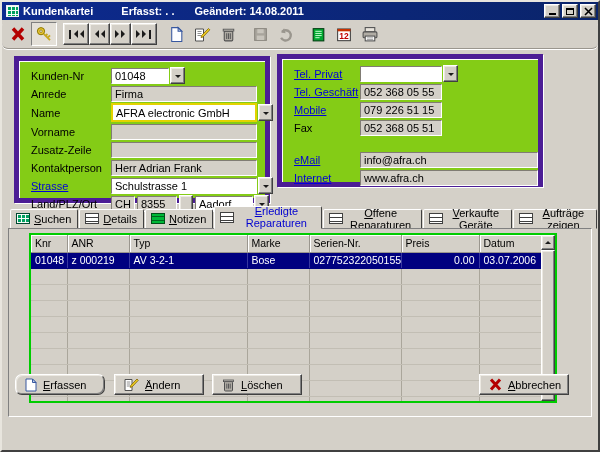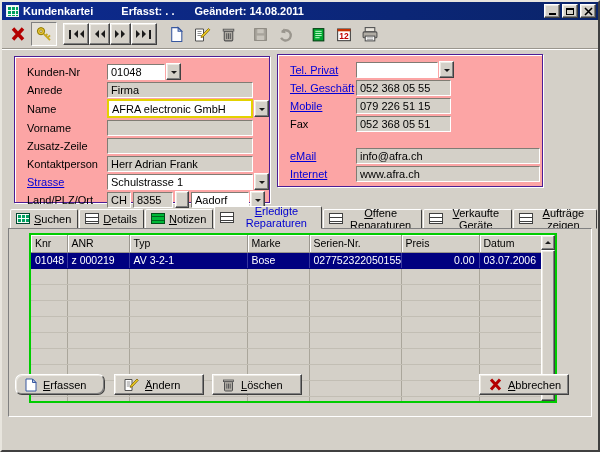--- a/index.html
+++ b/index.html
@@ -41,21 +41,21 @@
   .wbtn.max { align-items:center; }
   .glyph-max { width:8px; height:7px; border:1px solid #000; border-top-width:2px; }
   .wbtn.close { align-items:center; }
 
   
   .toolbar {
     position:absolute; left:0; top:18px; right:0; height:29px;
     background:#d4d0c8;
     border-bottom:1px solid #9a968e;
     box-shadow:0 1px 0 #ffffff;
-    display:flex; align-items:center; padding:0 3px;
+    display:flex; align-items:center; padding:0 3px;border-radius:6px;
   }
   .tbtn {
     height:24px; min-width:26px; background:transparent; border:1px solid transparent;
     display:flex; align-items:center; justify-content:center; padding:0 2px;
   }
   .tbtn.pressed {
     background:#e4e0d8;
     border-color:#808080 #fff #fff #808080;
   }
   .navbtn {
@@ -64,42 +64,42 @@
     box-shadow:inset -1px -1px 0 #808080, inset 1px 1px 0 #ece9e2;
     display:flex; align-items:center; justify-content:center; gap:1px; padding:0 4px;
   }
   .sep { width:6px; flex:none; }
   .tl { width:0; height:0; border:4px solid transparent; border-right-color:#1a1a1a; margin-left:-3px; }
   .tr2 { width:0; height:0; border:4px solid transparent; border-left-color:#1a1a1a; margin-right:-3px; }
   .vbar { width:2px; height:9px; background:#1a1a1a; margin:0 1px; }
 
   
   .groupbox {
-    position:absolute; background:#fca5a5;
-    border:1px solid #4c1d95;
+    position:absolute; background:#84cc16;
+    border:5px solid #4c1d95;
     box-shadow:inset 1px 1px 0 #ffffff, 1px 1px 0 #ffffff;
     padding-top:6px;
   }
   .gb-left  { left:12px; top:54px;  width:256px; height:147px; }
   .gb-right { left:275px; top:52px; width:266px; height:133px; }
 
   .frow { display:flex; align-items:center; height:17px; margin:0 0 1px 12px; }
   .flabel { width:80px; flex:none; }
   .gb-right .flabel { width:66px; }
   .link { color:#0000d8; text-decoration:underline; cursor:pointer; }
 
   .field {
     height:16px; border:1px solid; border-color:#807c74 #fff #fff #807c74;
     background:#d4d0c8; color:#000; padding:0 3px;
     font:11px "Liberation Sans",sans-serif;
   }
   .field.white { background:#fff; }
   .field.hl { border:2px solid #e3d200; background:#fff; height:19px; }
   .w58{width:58px} .w146{width:146px} .w24{width:24px} .w40{width:40px}
-  .w58b{width:58px} .w82{width:82px} .w97{width:95px} .w184{width:184px}
+  .w58b{width:58px} .w82{width:82px} .w97{width:82px} .w184{width:184px}
 
   .drop, .mini-btn {
     width:15px; height:17px; margin-left:1px; flex:none;
     background:#d4d0c8; border:1px solid; border-color:#fff #404040 #404040 #fff;
     box-shadow:inset -1px -1px 0 #808080, inset 1px 1px 0 #ece9e2;
     display:flex; align-items:center; justify-content:center; padding:0;
   }
   .mini-btn { width:14px; margin:0 2px; }
   .tri-down { width:0; height:0; border:3.5px solid transparent; border-top-color:#1a1a1a; margin-top:4px; }
   .gap-right { height:14px; }

